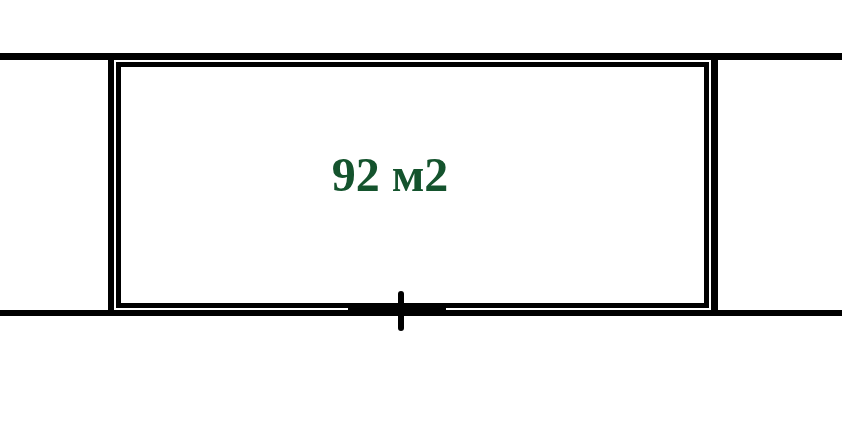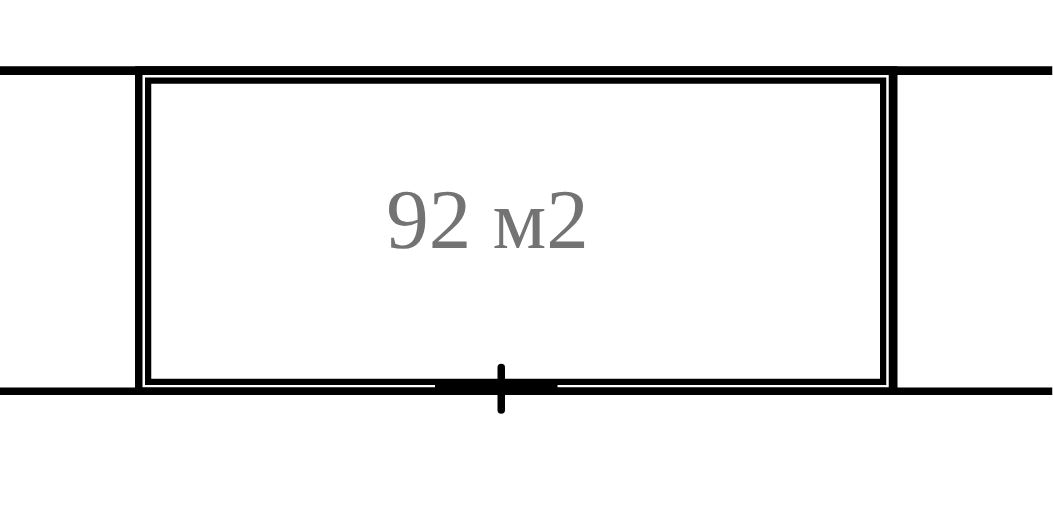--- a/index.html
+++ b/index.html
@@ -69,24 +69,24 @@
       height: 263px;
       display: flex;
       align-items: center;
       justify-content: center;
       pointer-events: none;
     }
     .area-label {
       position: relative;
       left: -23px;
       top: -10px;
-      font-size: 68px;
-      font-weight: normal;
+      font-size: 48px;
+      font-weight: bold;
       line-height: 1;
-      color: #737373;
+      color: #14532d;
       white-space: nowrap;
       letter-spacing: 0px;
     }
   </style>
 </head>
 <body>
 
 <div class="plan">
   <div class="hline wall-top"></div>
   <div class="hline wall-bottom"></div>

